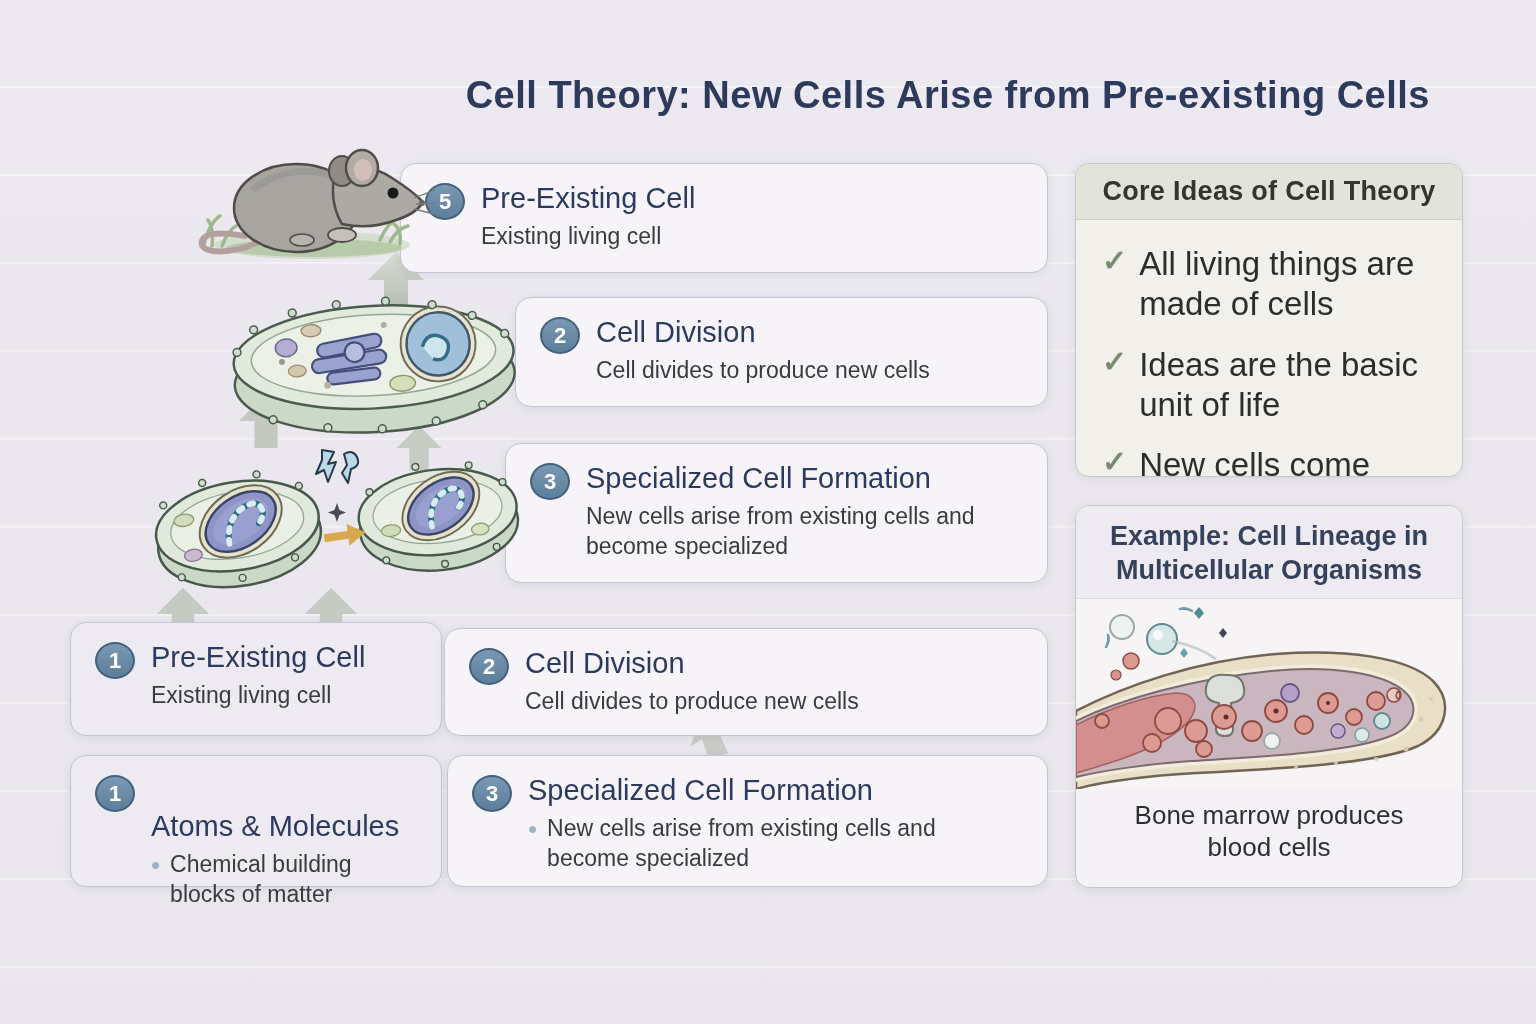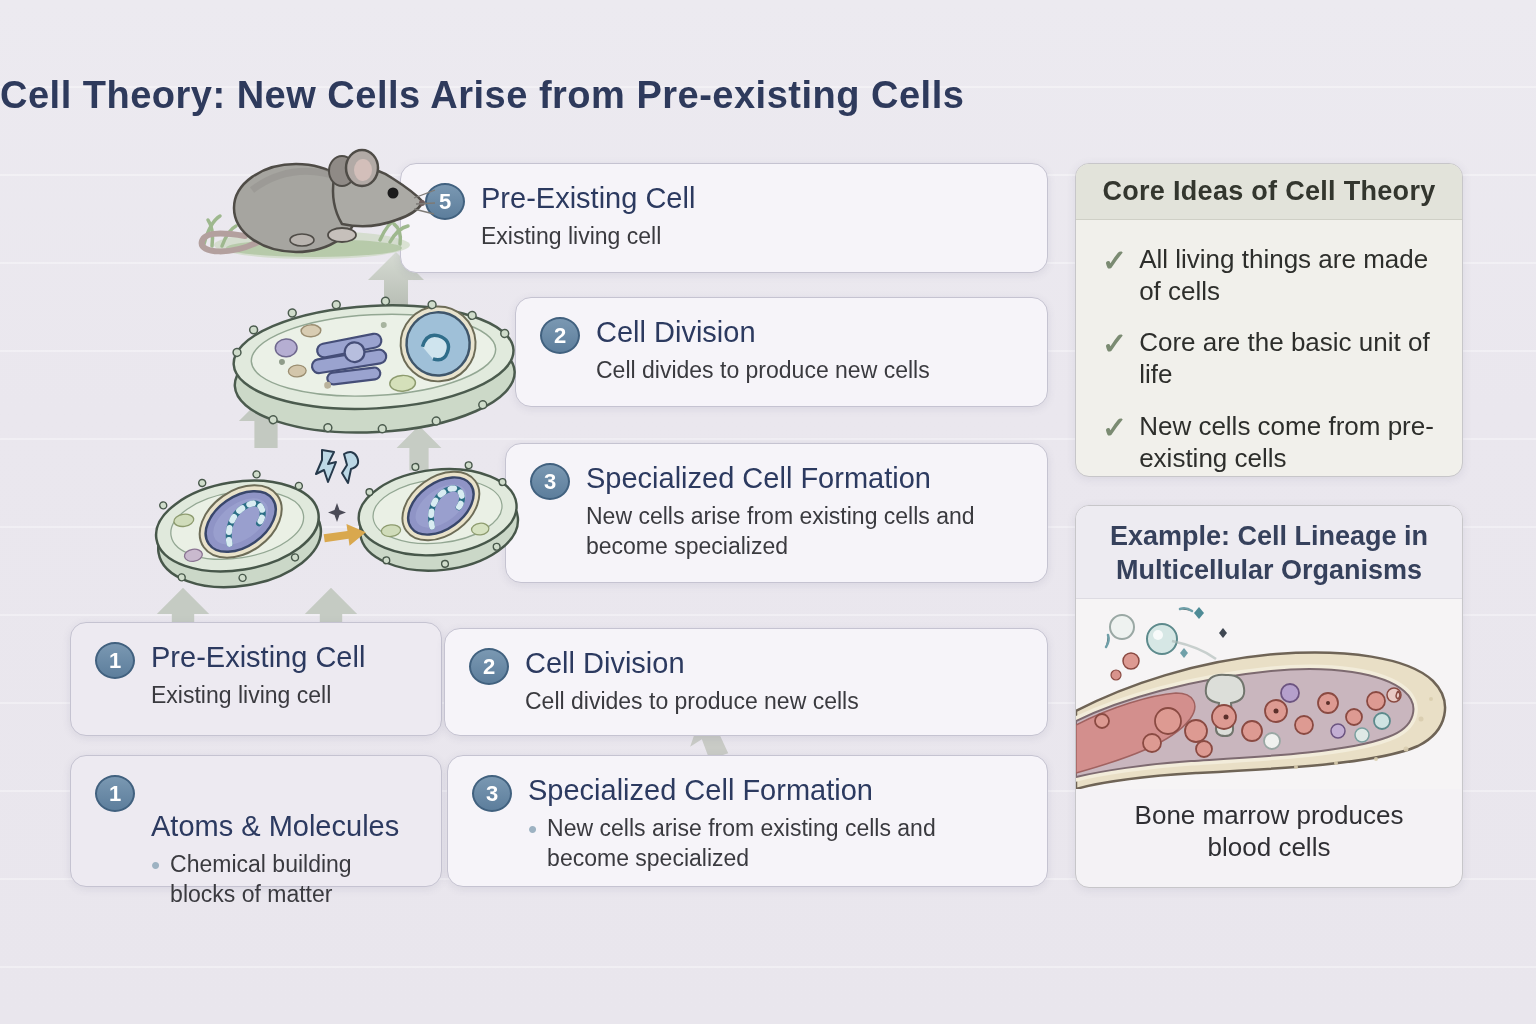--- a/index.html
+++ b/index.html
@@ -5,21 +5,21 @@
   html,body{margin:0;padding:0;}
   body{
     width:1536px;height:1024px;position:relative;overflow:hidden;
     background:linear-gradient(180deg,#ecEAf0 0%,#eae7ee 40%,#e9e6ed 100%);
     font-family:"Liberation Sans", sans-serif;
     -webkit-font-smoothing:antialiased;
   }
   .stripes{position:absolute;inset:0;pointer-events:none;
     background:repeating-linear-gradient(180deg,rgba(255,255,255,0) 0 86px,rgba(255,255,255,.35) 86px 88px);}
   h1.title{
-    position:absolute;left:0;top:74px;width:1430px;margin:0;text-align:left;
+    position:absolute;left:0;top:74px;width:1430px;margin:0;text-align:right;
     font-size:38px;font-weight:600;letter-spacing:.5px;color:#2e3a5c;
   }
   
   .box{
     position:absolute;box-sizing:border-box;border-radius:16px;
     background:#f6f4f9;border:1.5px solid #c5c3d1;
     box-shadow:0 2px 8px rgba(70,70,110,.10);
     display:flex;align-items:flex-start;padding:18px 20px 14px 24px;z-index:2;
   }
   .box.dim{background:#edeaf1;}
@@ -41,21 +41,21 @@
   }
   .panel-core{left:1075px;top:163px;width:388px;height:314px;background:#f1f0eb;border-radius:14px;}
   .panel-core .panel-header{
     background:#e2e3da;border-bottom:1px solid #cfd0c6;height:55px;
     display:flex;align-items:center;justify-content:center;
     font-size:27px;font-weight:600;color:#33362e;letter-spacing:.3px;
   }
   .core-items{padding:24px 24px 0 26px;}
   .core-item{display:flex;align-items:flex-start;margin-bottom:20px;}
   .check{color:#7b8b72;font-size:30px;font-weight:700;line-height:1;margin-right:12px;margin-top:2px;}
-  .core-text{font-size:26px;color:#2d2e2b;line-height:1.22;max-width:300px;}
+  .core-text{font-size:33px;color:#2d2e2b;line-height:1.22;max-width:300px;}
   .panel-example{left:1075px;top:505px;width:388px;height:383px;background:#f4f2f5;display:flex;flex-direction:column;}
   .panel-example .panel-header{
     background:#edebf1;padding:14px 18px 10px;text-align:center;
     font-size:27px;font-weight:600;color:#36415c;line-height:1.25;border-bottom:1px solid #dddbe2;
   }
   .example-art{flex:0 0 auto;background:#f6f4f5;}
   .example-caption{font-size:26px;color:#2f2f33;text-align:center;line-height:1.25;padding:10px 24px 0;}
   
   svg.art{position:absolute;z-index:3;}
   svg.arrow{position:absolute;z-index:1;}
@@ -290,21 +290,21 @@
 
 <section class="panel panel-core">
   <div class="panel-header">Core Ideas of Cell Theory</div>
   <div class="core-items">
     <div class="core-item">
       <span class="check">✓</span>
       <span class="core-text">All living things are made of cells</span>
     </div>
     <div class="core-item">
       <span class="check">✓</span>
-      <span class="core-text">Core are the basic unit of life</span>
+      <span class="core-text">Ideas are the basic unit of life</span>
     </div>
     <div class="core-item">
       <span class="check">✓</span>
       <span class="core-text">New cells come from pre-existing cells</span>
     </div>
   </div>
 </section>
 
 <section class="panel panel-example">
   <div class="panel-header">Example: Cell Lineage in Multicellular Organisms</div>

